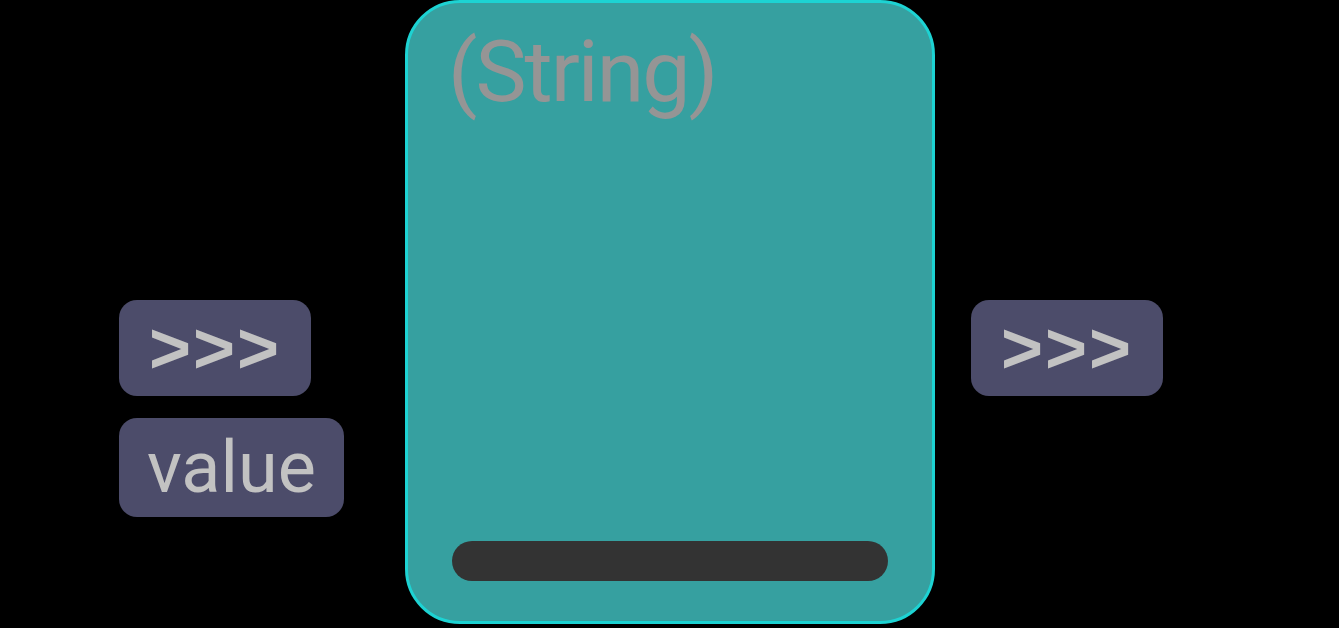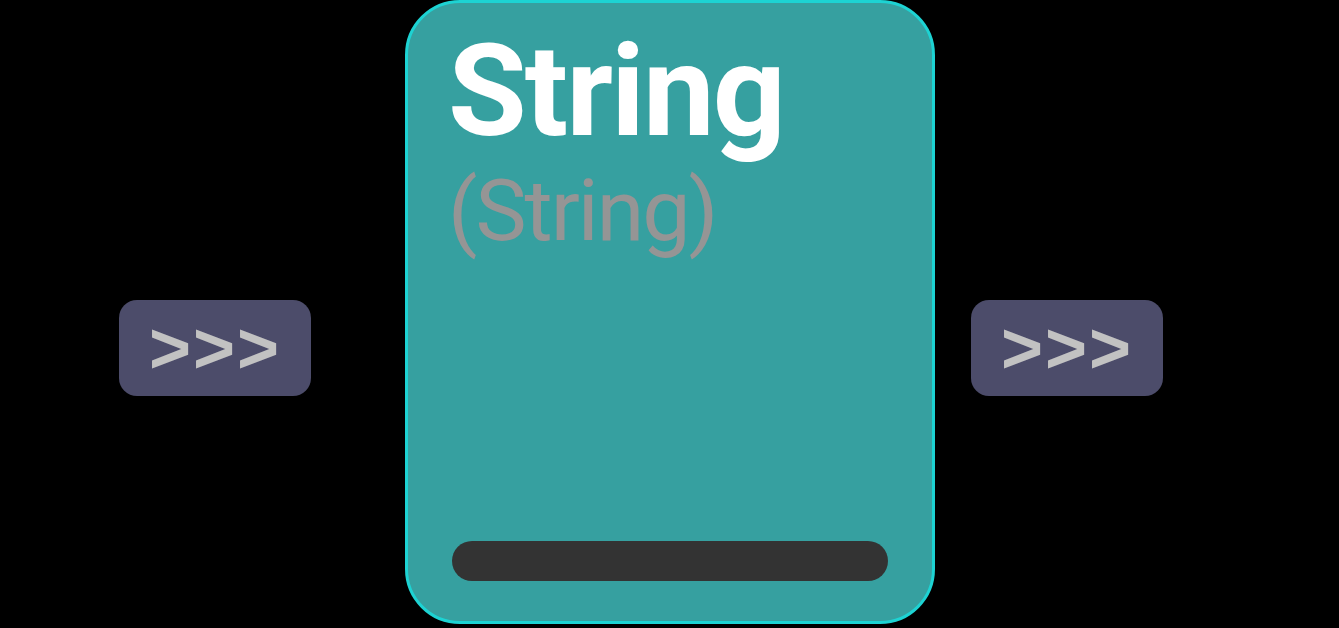--- a/index.html
+++ b/index.html
@@ -91,29 +91,31 @@
     .align-right {
       display: flex;
       flex-direction: column;
       align-items: flex-start;
     }
   </style>
 </head>
 <body>
 
 <div class="node-container">
-  <div class="node-title">String</div>
   <div class="node-subtitle">(String)</div>
   <div class="node-input-bar"></div>
 </div>
 
 <div class="port-group-left">
   <div class="port-exec">
     <span class="port-exec-text">&gt;&gt;&gt;</span>
   </div>
   <br>
+  <div class="port-label">
+    <span class="port-label-text">value</span>
+  </div>
 </div>
 
 <div class="port-group-right align-right">
   <div class="port-exec">
     <span class="port-exec-text">&gt;&gt;&gt;</span>
   </div>
 </div>
 
 </body></html>

